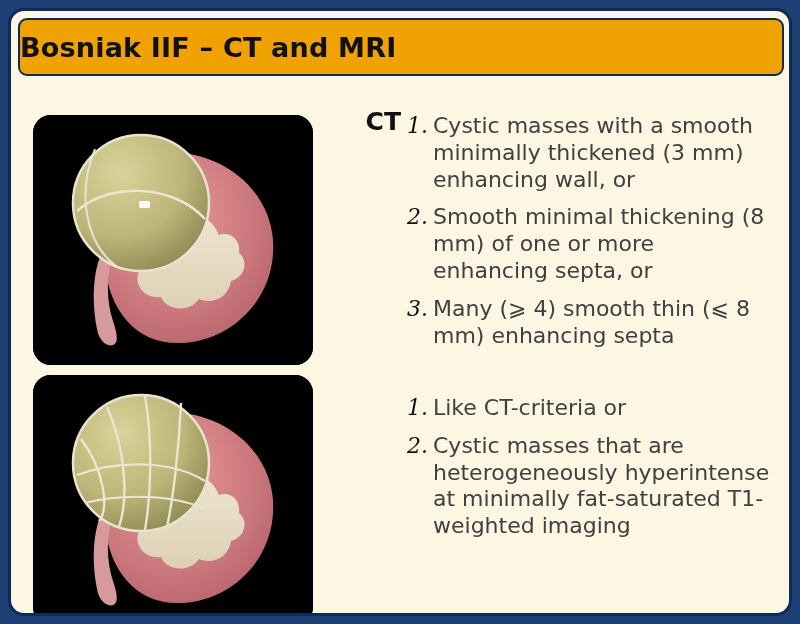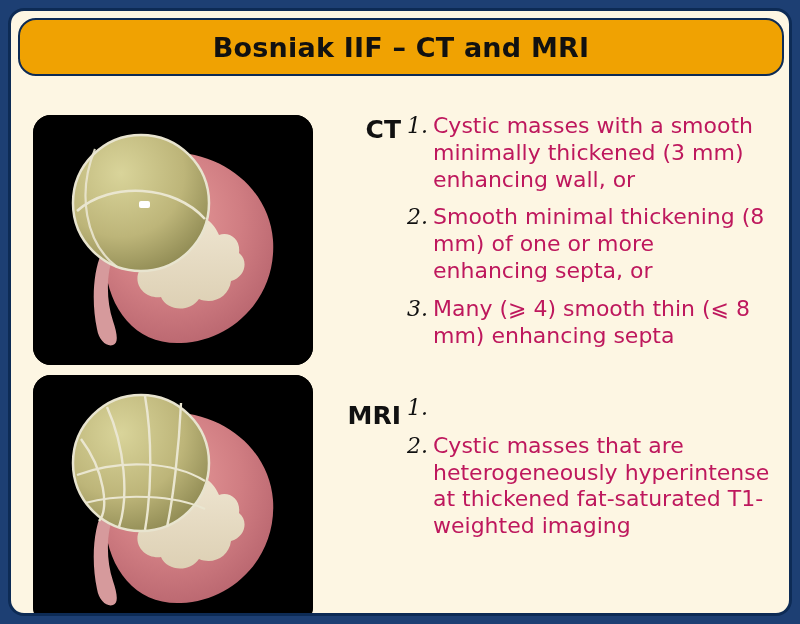--- a/index.html
+++ b/index.html
@@ -32,25 +32,25 @@
     box-sizing: border-box;
     overflow: hidden;
   }
   .title-bar {
     position: absolute;
     left: 7px; top: 7px;
     width: 766px;
     height: 58px;
     background: #f0a202;
     border: 2px solid #0d2b55;
-    border-radius: 18px;
+    border-radius: 9px;
     box-sizing: border-box;
     display: flex;
     align-items: center;
-    justify-content: center;
+    justify-content: flex-start;
   }
   .title-text {
     font-size: 27px;
     font-weight: bold;
     color: #111111;
     letter-spacing: 0.2px;
     font-family: "DejaVu Sans", sans-serif;
   }
   .content {
     position: absolute;
@@ -73,21 +73,21 @@
   
   .row-label {
     position: absolute;
     font-size: 25px;
     font-weight: bold;
     color: #111111;
     text-align: right;
     width: 80px;
     font-family: "DejaVu Sans", sans-serif;
   }
-  #label-ct { left: 310px; top: 32px; }
+  #label-ct { left: 310px; top: 24px; }
   #label-mri { left: 310px; top: 318px; }
 
   
   .list-block {
     position: absolute;
     left: 396px;
     width: 368px;
   }
   #list-ct { top: 30px; }
   #list-mri { top: 312px; }
@@ -100,21 +100,21 @@
   .num {
     font-size: 22px;
     font-style: italic;
     color: #111111;
     min-width: 26px;
     line-height: 1.22;
     font-family: "DejaVu Serif", serif;
   }
   .itext {
     font-size: 22px;
-    color: #be185d;
+    color: #404040;
     line-height: 1.22;
     font-family: "DejaVu Sans", sans-serif;
   }
 </style>
 </head>
 <body>
 
 <div class="frame">
   <div class="card">
 
@@ -186,27 +186,27 @@
 
           <path d="M48 64 C72 96 76 134 66 146" fill="none" stroke="#eae6d0" stroke-width="2.4"></path>
           <path d="M74 32 C92 72 96 122 86 152" fill="none" stroke="#eae6d0" stroke-width="2.4"></path>
           <path d="M112 21 C120 68 118 120 112 155" fill="none" stroke="#eae6d0" stroke-width="2.4"></path>
           <path d="M148 28 C146 74 140 124 134 152" fill="none" stroke="#eae6d0" stroke-width="2.4"></path>
           <path d="M44 100 C86 84 140 86 172 106" fill="none" stroke="#eae6d0" stroke-width="2.2"></path>
           <path d="M52 128 C90 118 142 120 172 134" fill="none" stroke="#eae6d0" stroke-width="2.0"></path>
         </svg>
       </div>
 
-      <div class="row-label" id="label-mri">MRI</div>
 
       <div class="list-block" id="list-mri">
         <div class="list-item">
           <span class="num">1.</span>
+          <span class="itext">Like CT-criteria or</span>
         </div>
         <div class="list-item">
           <span class="num">2.</span>
-          <span class="itext">Cystic masses that are heterogeneously hyperintense at thickened fat-saturated T1-weighted imaging</span>
+          <span class="itext">Cystic masses that are heterogeneously hyperintense at minimally fat-saturated T1-weighted imaging</span>
         </div>
       </div>
 
     </div>
   </div>
 </div>
 
 </body></html>

